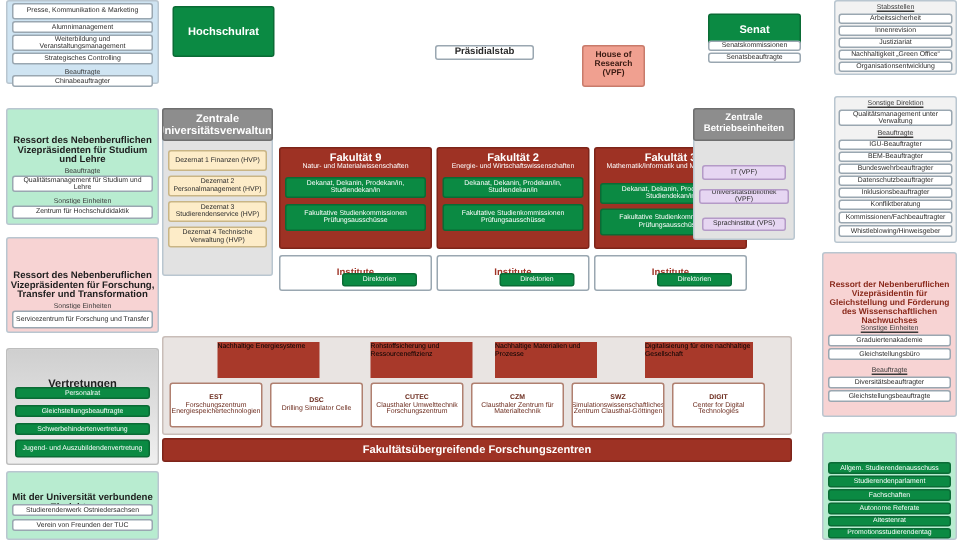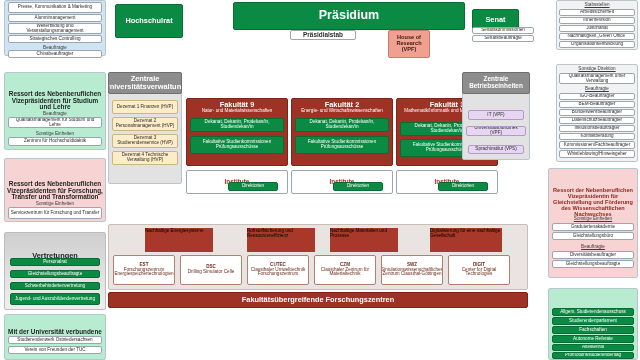--- a/index.html
+++ b/index.html
@@ -136,24 +136,23 @@
   <div class="box grn t5" style="left:10px; top:282px; width:90px; height:8px;">Schwerbehindertenvertretung</div>
   <div class="box grn t5" style="left:10px; top:293px; width:90px; height:12px;">Jugend- und Auszubildendenvertretung</div>
 
   <div class="box panel panel-green" style="left:4px; top:314px; width:102px; height:46px;"></div>
   <div class="box hdr t7" style="left:6px; top:316px; width:98px; height:16px;">Mit der Universität verbundene Einrichtungen</div>
   <div class="box chip t5" style="left:8px; top:336px; width:94px; height:8px;">Studierendenwerk Ostniedersachsen</div>
   <div class="box chip t5" style="left:8px; top:346px; width:94px; height:8px;">Verein von Freunden der TUC</div>
 
   <div class="box grn t8 b" style="left:115px; top:4px; width:68px; height:34px;">Hochschulrat</div>
 
-  <div class="box grn t13 b" style="left:233px; top:2px; width:232px; height:28px;">Präsidium</div>
   <div class="box chip t7 b" style="left:290px; top:30px; width:66px; height:10px;">Präsidialstab</div>
 
-  <div class="box grn t8 b" style="left:472px; top:9px; width:47px; height:22px;">Senat</div>
+  <div class="box grn t8 b" style="left:472px; top:9px; width:62px; height:22px;">Senat</div>
   <div class="box chip t5" style="left:472px; top:27px; width:62px; height:7px;">Senatskommissionen</div>
   <div class="box chip t5" style="left:472px; top:35px; width:62px; height:7px;">Senatsbeauftragte</div>
 
   <div class="box salmon t6" style="left:388px; top:30px; width:42px; height:28px;">House of Research (VPF)</div>
 
   <div class="box panel panel-grey" style="left:108px; top:72px; width:74px; height:112px;"></div>
   <div class="box grey-hdr t8" style="left:108px; top:72px; width:74px; height:22px;">Zentrale Universitätsverwaltung</div>
   <div class="box tan t5" style="left:112px; top:100px; width:66px; height:14px;">Dezernat 1 Finanzen (HVP)</div>
   <div class="box tan t5" style="left:112px; top:117px; width:66px; height:14px;">Dezernat 2 Personalmanagement (HVP)</div>
   <div class="box tan t5" style="left:112px; top:134px; width:66px; height:14px;">Dezernat 3 Studierendenservice (HVP)</div>

